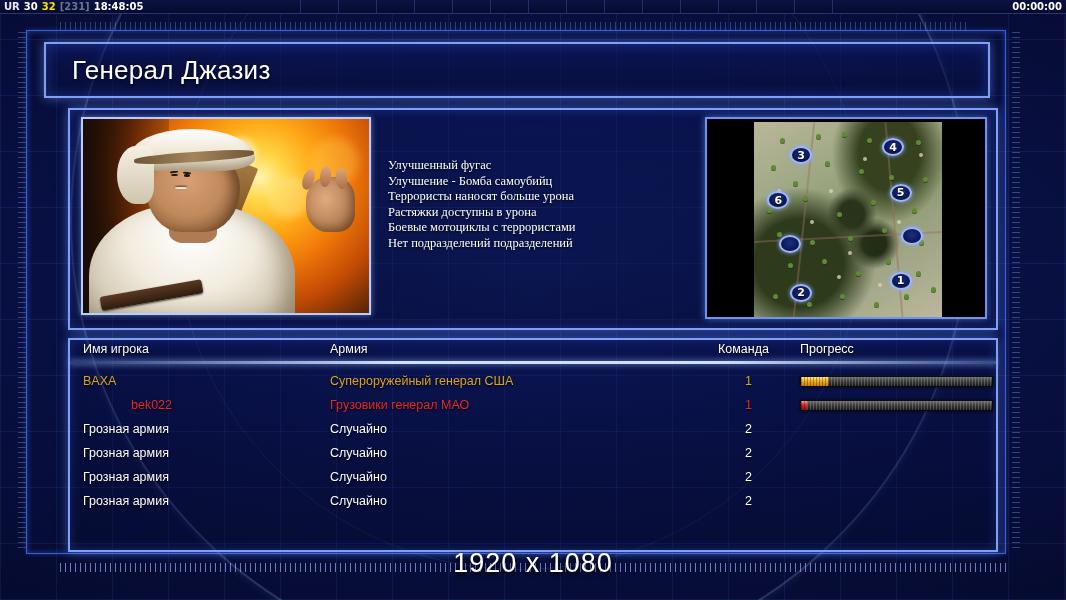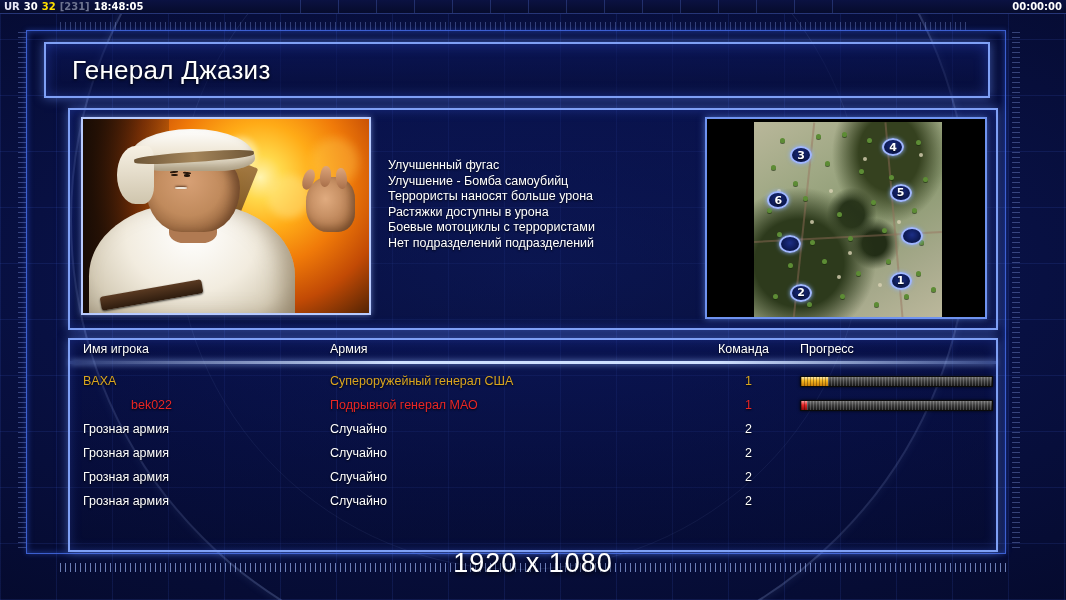--- a/index.html
+++ b/index.html
@@ -209,21 +209,21 @@
   }
   .p-wood{
     position:absolute; left:42%; top:20%; width:16%; height:30%;
     background:linear-gradient(160deg,#a3753f,#6b4620);
     transform:rotate(22deg);
     border-radius:2px; opacity:.9;
   }
 
   
   #desc{
-    position:absolute; left:318px; top:48px; width:330px;
+    position:absolute; left:318px; top:48px; width:330px;font-family:Liberation Serif, serif;
   }
   #desc .line{
     font-size:12.5px; line-height:15.6px; color:#ffffff;
     white-space:nowrap; text-shadow:0 1px 2px rgba(0,0,0,.85);
   }
 
   
   #map-frame{
     position:absolute; right:9px; top:7px; width:282px; height:202px;
     border:2px solid #6f93f0;
@@ -461,21 +461,21 @@
       <div class="prow" style="top: 30px;">
         <div class="cell c-name" style="color: rgb(217, 165, 32);">BAXA</div>
         <div class="cell c-army" style="color: rgb(217, 165, 32);">Супероружейный генерал США</div>
         <div class="cell c-team" style="color: rgb(217, 165, 32);">1</div>
         <div class="pbar">
           <div class="fill" style="width: 14%;"></div>
         </div>
       </div>
       <div class="prow" style="top: 54px;">
         <div class="cell c-name" style="color: rgb(232, 38, 38); margin-left: 48px;">bek022</div>
-        <div class="cell c-army" style="color: rgb(232, 38, 38);">Подрывной генерал МАО</div>
+        <div class="cell c-army" style="color: rgb(232, 38, 38);">Грузовики генерал МАО</div>
         <div class="cell c-team" style="color: rgb(232, 38, 38);">1</div>
         <div class="pbar">
           <div class="fill" style="width: 3%; background-image: repeating-linear-gradient(90deg, rgba(0, 0, 0, 0.3) 0px, rgba(0, 0, 0, 0.3) 1px, rgba(0, 0, 0, 0) 1px, rgba(0, 0, 0, 0) 3px), linear-gradient(rgb(255, 154, 154) 0%, rgb(232, 38, 38) 45%, rgb(141, 12, 12) 100%);"></div>
         </div>
       </div>
       <div class="prow" style="top: 78px;">
         <div class="cell c-name" style="color: rgb(255, 255, 255);">Грозная армия</div>
         <div class="cell c-army" style="color: rgb(255, 255, 255);">Случайно</div>
         <div class="cell c-team" style="color: rgb(255, 255, 255);">2</div>
       </div>

